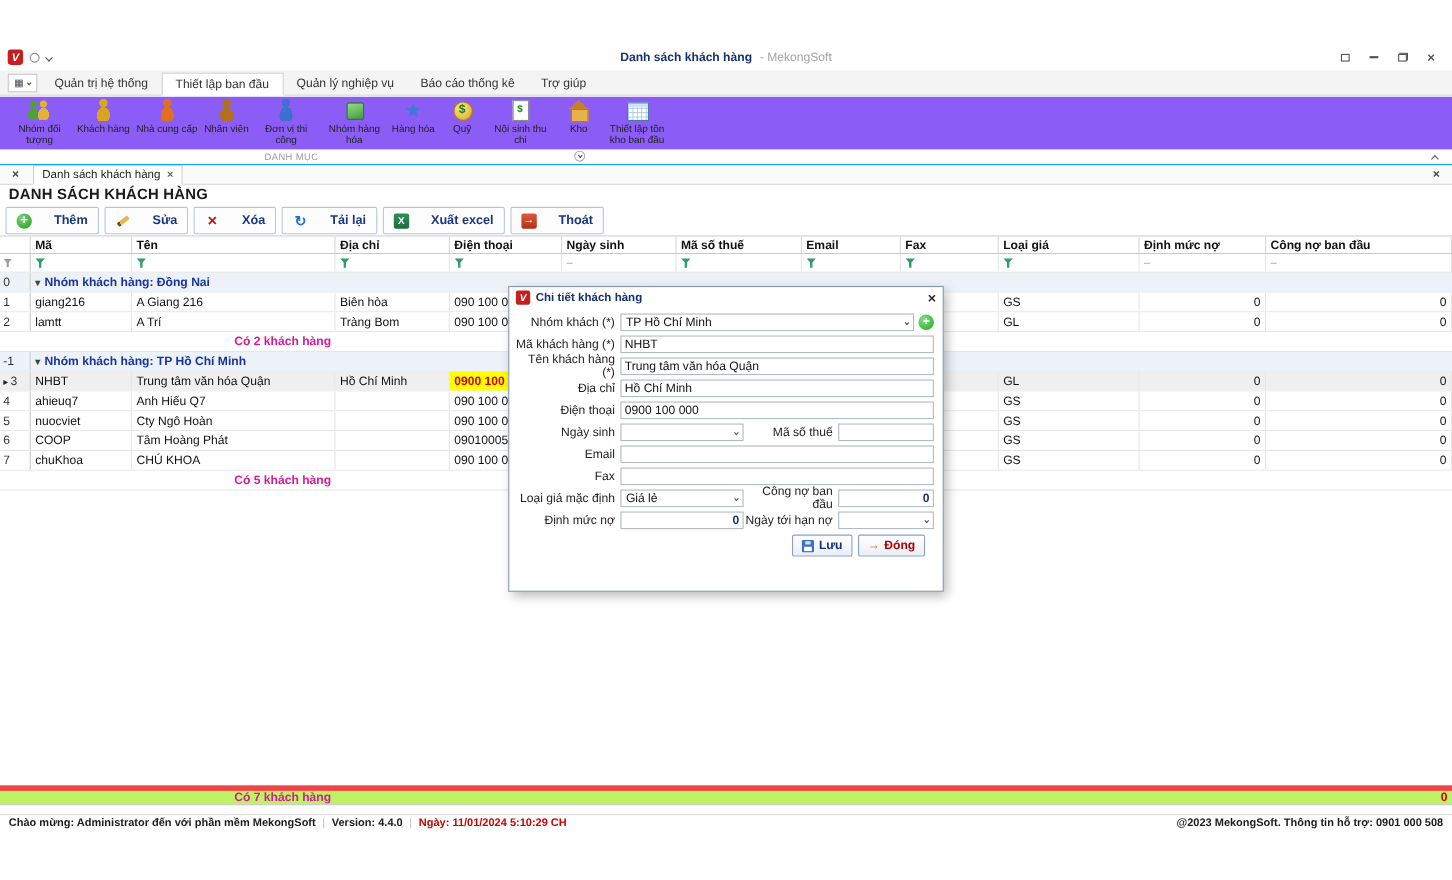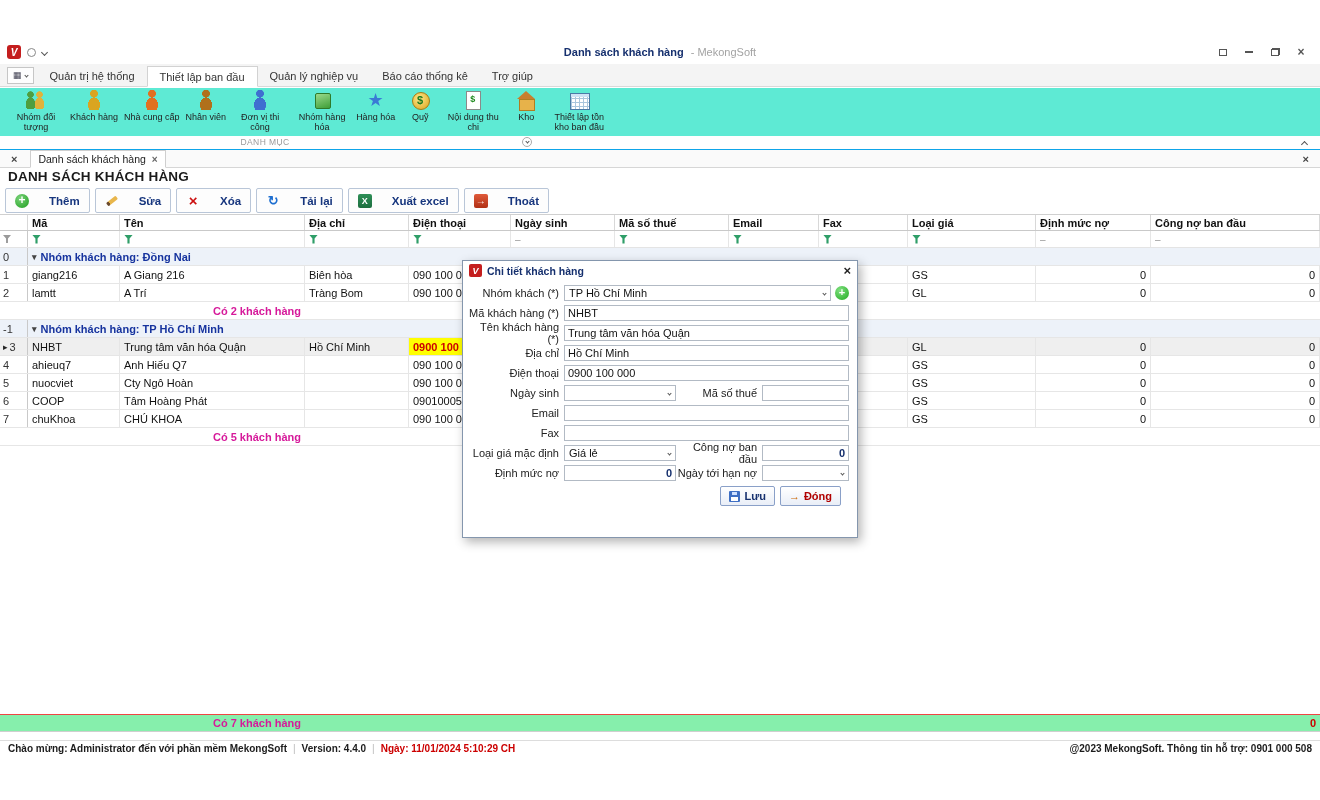--- a/index.html
+++ b/index.html
@@ -26,21 +26,21 @@
   .ic-rest::before{content:'';position:absolute;right:0;top:0;width:6px;height:5px;border:1px solid #555;}
   .ic-rest::after{content:'';position:absolute;left:0;bottom:0;width:6px;height:5px;border:1px solid #555;background:#fff;}
 
   
   .ribbontabs{position:absolute;top:64px;left:0;right:0;height:23px;background:#f4f4f4;border-bottom:1px solid #d9d9d9;display:flex;align-items:flex-end;}
   .menu-btn{display:flex;align-items:center;gap:3px;margin:2px 4px 2px 7px;height:17px;padding:0 5px;border:1px solid #c6c6c6;background:#fdfdfd;font-size:9px;color:#445;align-self:center;}
   .rtab{padding:4px 12px 3px;font-size:11px;color:#333;white-space:nowrap;text-align:right;}
   .rtab.active{background:#fff;border:1px solid #d2d2d2;border-bottom:1px solid #fff;margin-bottom:-1px;}
 
   
-  .ribbonbody{position:absolute;top:88px;left:0;right:0;height:48px;background:#5eead4;}
+  .ribbonbody{position:absolute;top:88px;left:0;right:0;height:48px;background:#8b5cf6;}
   .ritems{display:flex;align-items:flex-start;padding-left:5px;}
   .ritem{display:flex;flex-direction:column;align-items:center;padding:1px 3px 0;min-width:44px;max-width:62px;}
   .ricon{width:22px;height:22px;position:relative;margin-bottom:1px;flex:none;}
   .rlabel{font-size:9px;line-height:10px;text-align:center;color:#222;}
   
   .icon-people-group::before,.icon-people-group::after{content:'';position:absolute;top:2px;width:11px;height:18px;}
   .icon-people-group::before{left:0;background:radial-gradient(circle at 50% 20%,#4f9e3f 3px,transparent 3.6px),radial-gradient(ellipse 5px 6.5px at 50% 74%,#4f9e3f 98%,transparent);}
   .icon-people-group::after{left:9px;background:radial-gradient(circle at 50% 20%,#e0b23a 3px,transparent 3.6px),radial-gradient(ellipse 5px 6.5px at 50% 74%,#e0b23a 98%,transparent);}
   .icon-person-yellow::before,.icon-person-orange::before,.icon-person-brown::before,.icon-person-blue::before{content:'';position:absolute;left:4px;top:1px;width:14px;height:20px;}
   .icon-person-yellow::before{background:radial-gradient(circle at 50% 18%,#d9a520 3.6px,transparent 4.2px),radial-gradient(ellipse 6px 7.5px at 50% 74%,#d9a520 98%,transparent);}
@@ -107,21 +107,21 @@
   .rowmark{color:#222;font-size:9px;margin-right:2px;}
   .data-row.selected .cell{background:#efefef;}
   .col-dinhmucno,.col-congno{justify-content:flex-end;}
   .phone-hl{background:#ffff00 !important;color:#cc0000;font-weight:bold;}
   .summary-row .cell{border-right:none;}
   .sum-ma{grid-column:2;}
   .sum-text{grid-column:3;justify-content:flex-end;color:#d6199a;font-weight:bold;}
   .sum-rest{grid-column:4/-1;}
 
   
-  .gfoot{position:absolute;top:714px;left:0;right:0;height:18px;background:#86efac;border-top:1px solid #ef4444;border-bottom:1px solid #cfcfcf;}
+  .gfoot{position:absolute;top:714px;left:0;right:0;height:18px;background:#bef264;border-top:5px solid #ef4444;border-bottom:1px solid #cfcfcf;}
   .gfoot .cell{border-right:none;}
   .c-total{grid-column:12;justify-content:flex-end;color:#cc0000;font-weight:bold;}
 
   
   .statusbar{position:absolute;top:740px;left:0;right:0;height:16px;border-top:1px solid #ddd;display:flex;align-items:center;padding:0 8px;font-size:10px;font-weight:bold;color:#1c1c1c;background:#fff;}
   .sb-sep{color:#bbb;margin:0 6px;font-weight:normal;}
   .sb-red{color:#cc0000;}
   .sb-right{margin-left:auto;}
 
   
@@ -218,21 +218,21 @@
         <div class="ritem">
           <span class="ricon icon-blue-star"></span>
           <span class="rlabel">Hàng hóa</span>
         </div>
         <div class="ritem">
           <span class="ricon icon-money"></span>
           <span class="rlabel">Quỹ</span>
         </div>
         <div class="ritem">
           <span class="ricon icon-document"></span>
-          <span class="rlabel">Nội dung thu chi</span>
+          <span class="rlabel">Nội sinh thu chi</span>
         </div>
         <div class="ritem">
           <span class="ricon icon-warehouse"></span>
           <span class="rlabel">Kho</span>
         </div>
         <div class="ritem">
           <span class="ricon icon-table"></span>
           <span class="rlabel">Thiết lập tồn kho ban đầu</span>
         </div>
       </div>

